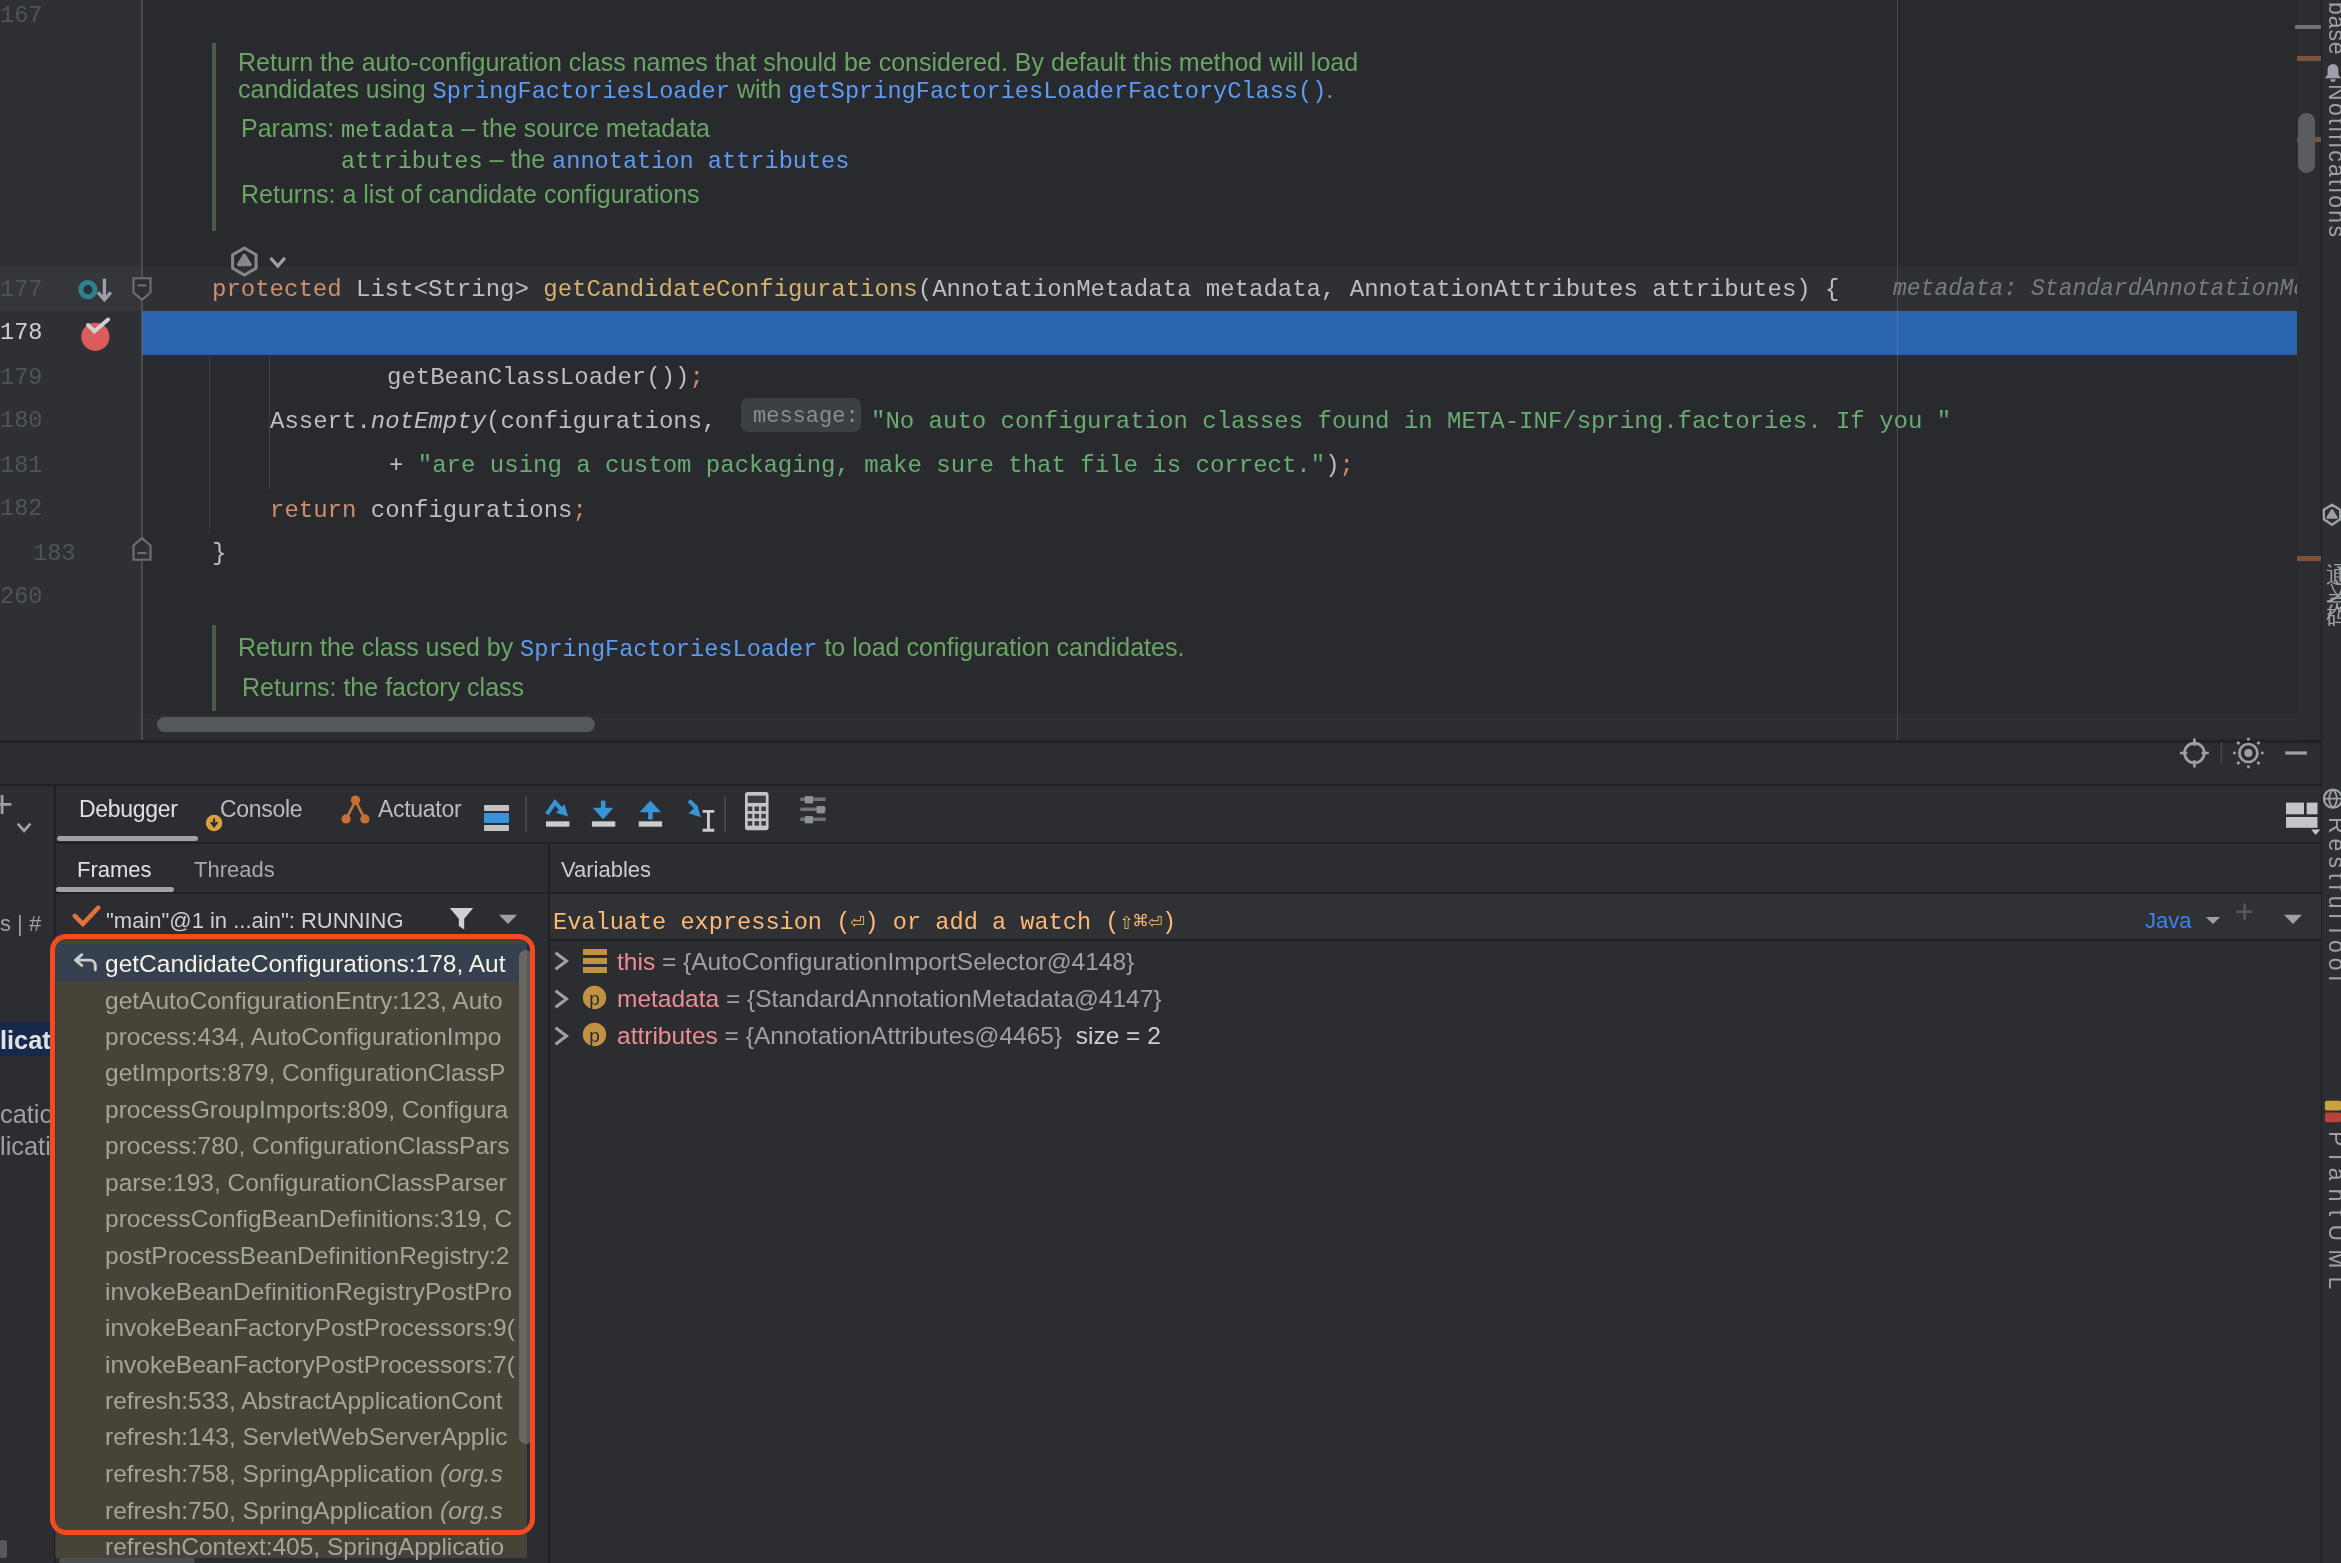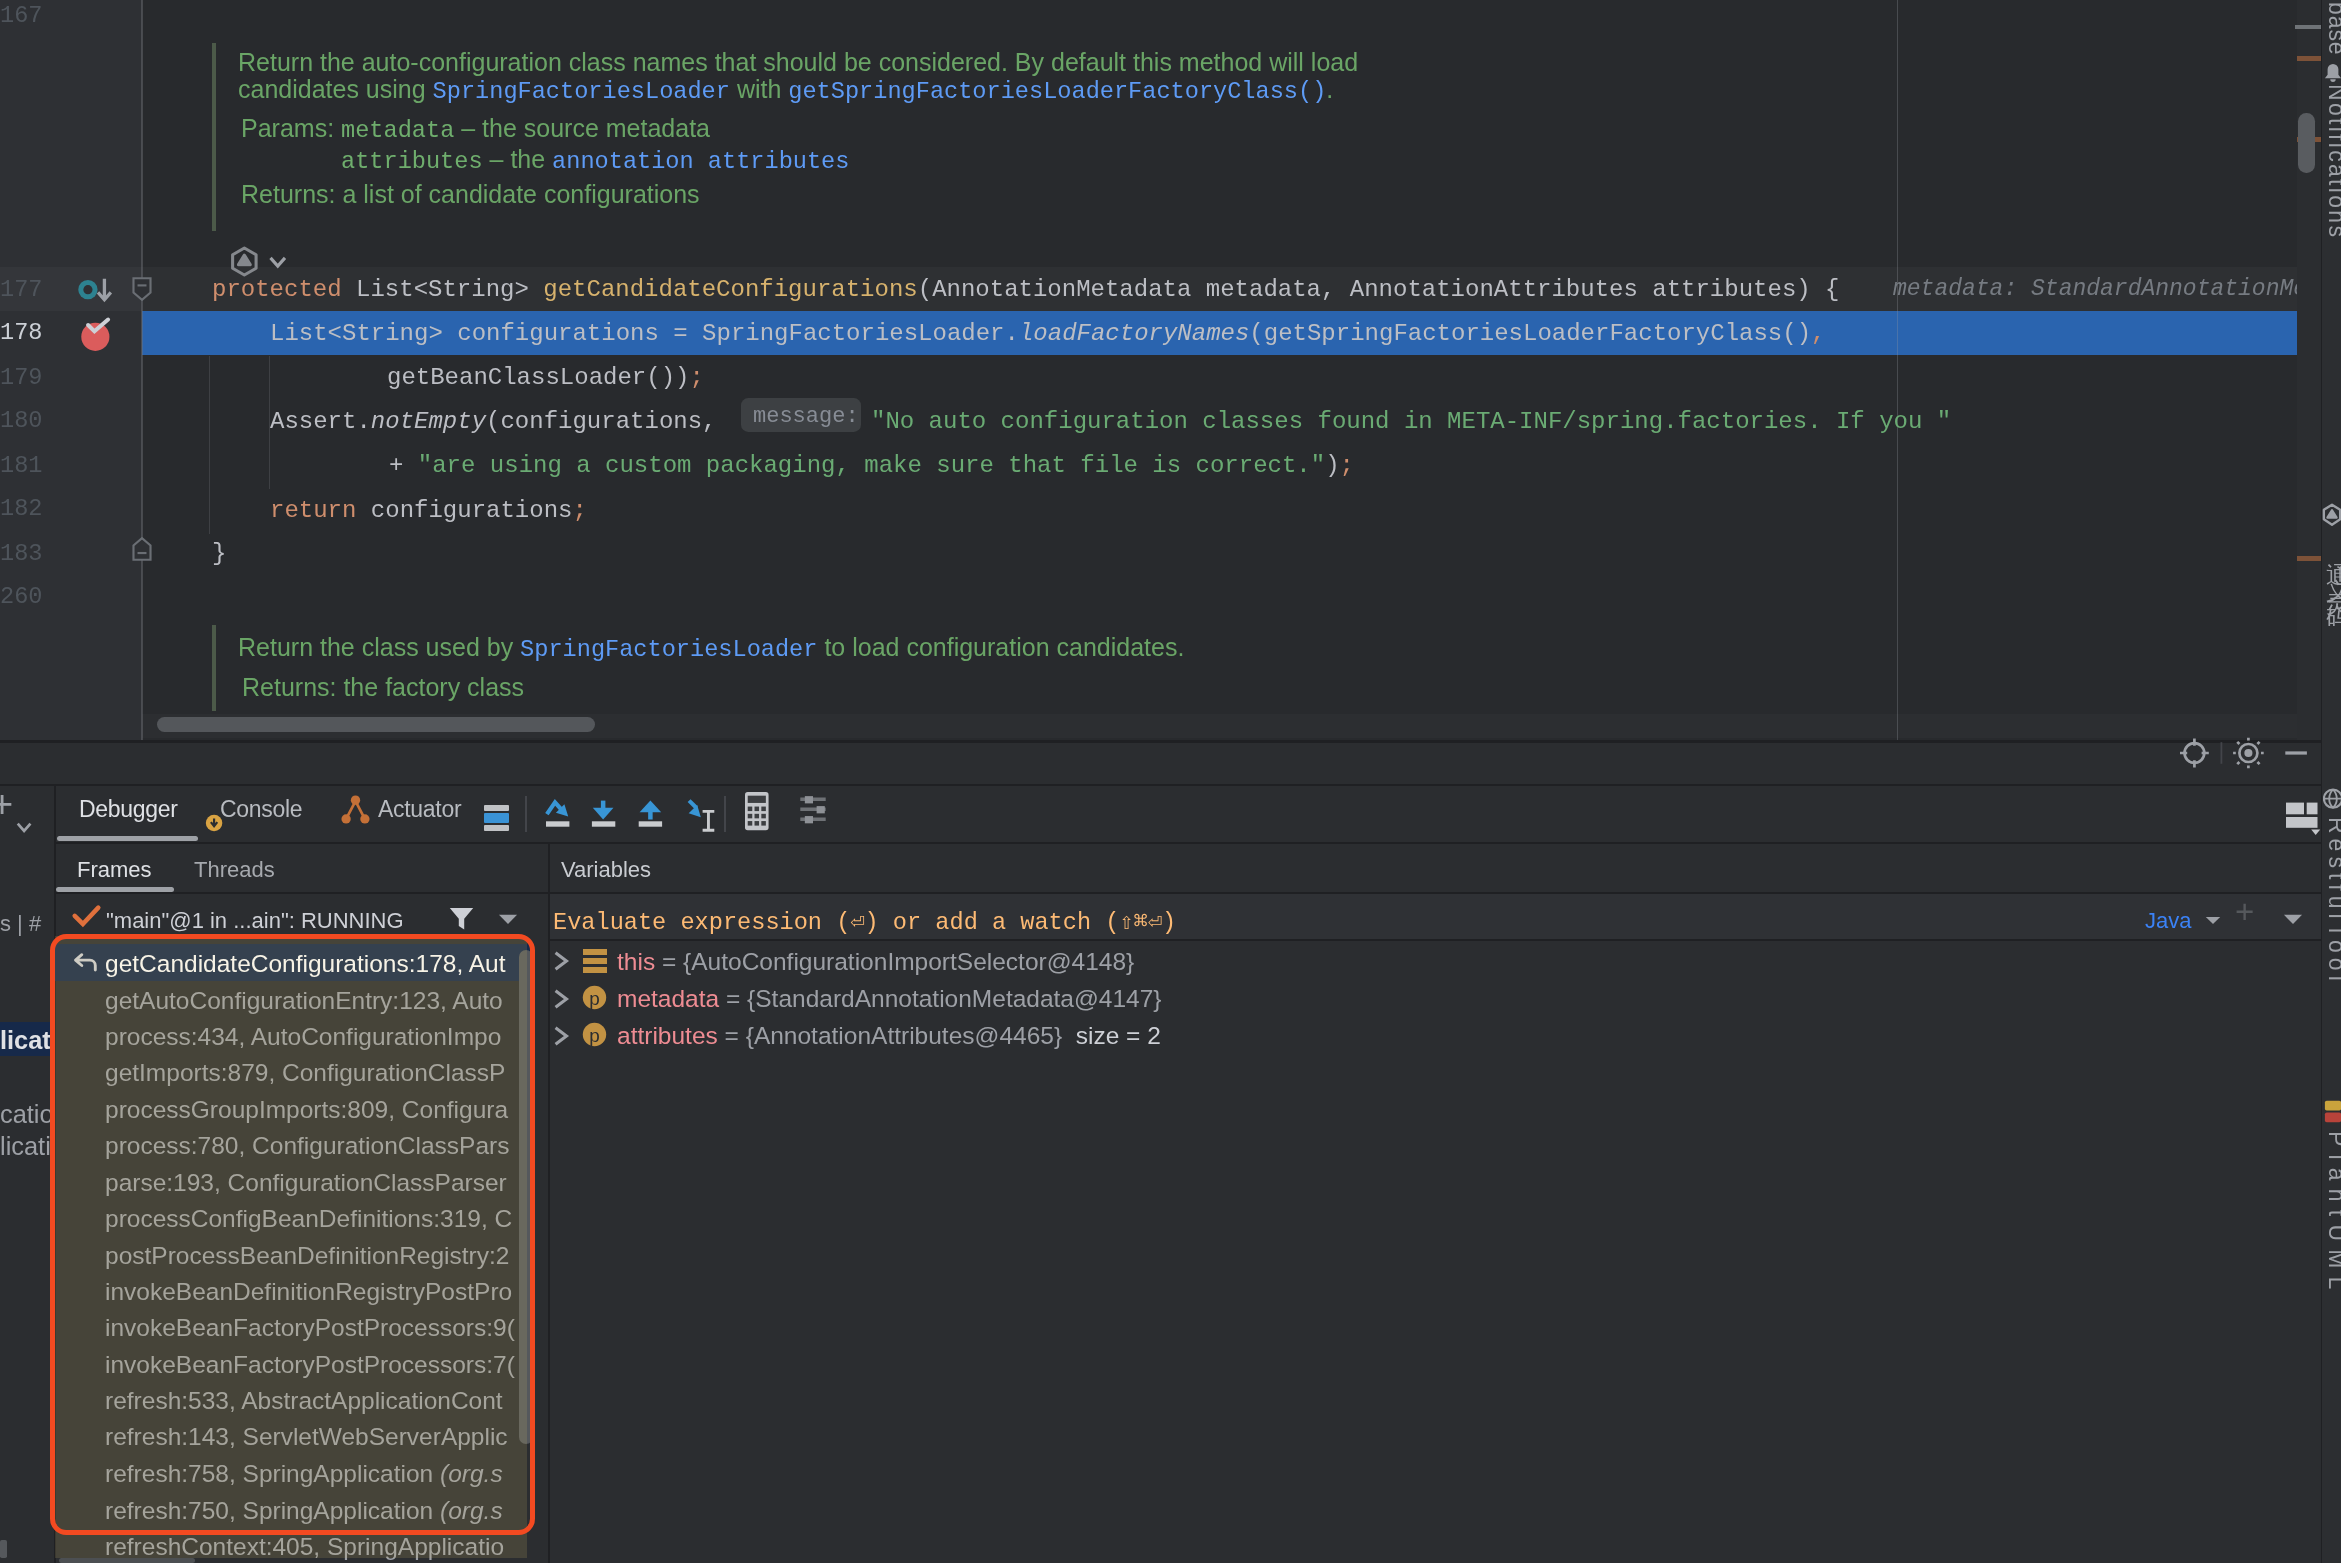--- a/index.html
+++ b/index.html
@@ -21,39 +21,38 @@
 <div class="a" style="left:141px;top:0;width:1.8px;height:743px;background:rgba(110,114,120,0.45);"></div>
 <div class="a" style="left:209px;top:356px;width:0.9px;height:178px;background:#3e4044;"></div>
 <div class="a" style="left:269px;top:356px;width:0.9px;height:133px;background:#3e4044;"></div>
 <div class="a" style="left:1897px;top:0;width:0.9px;height:743px;background:rgba(150,153,158,0.30);"></div>
 <div class="lnum" style="left:0;top:3.6px;">167</div>
 <div class="lnum" style="left:0;top:278px;">177</div>
 <div class="lnum" style="left:0;top:366px;">179</div>
 <div class="lnum" style="left:0;top:409px;">180</div>
 <div class="lnum" style="left:0;top:454px;">181</div>
 <div class="lnum" style="left:0;top:497px;">182</div>
-<div class="lnum" style="left:0;top:542px;">183</div>
+<div class="lnum" style="left:0;top:542px;padding-left:33px;">183</div>
 <div class="lnum" style="left:0;top:585px;">260</div>
 <div class="lnum" style="left:0;top:321px;color:#ccd0d6;">178</div>
 <div class="a" style="left:212px;top:43px;width:3.6px;height:188px;background:#4c5a49;"></div>
 <div class="doc" style="left:238px;top:77px;">candidates using <span class="dc">SpringFactoriesLoader</span> with <span class="dc">getSpringFactoriesLoaderFactoryClass()</span>.</div>
 <div class="doc" style="left:238px;top:50px;">Return the auto-configuration class names that should be considered. By default this method will load</div>
 <div class="doc" style="left:241px;top:116px;">Params: <span class="dg">metadata</span> – the source metadata</div>
 <div class="doc" style="left:341px;top:147px;"><span class="dg">attributes</span> – the <span class="dc">annotation attributes</span></div>
 <div class="doc" style="left:241px;top:182px;">Returns: a list of candidate configurations</div>
 <svg class="a" style="left:229px;top:245px;" width="65" height="33" viewBox="0 0 72 36">
 <g stroke="#85888d" stroke-width="3.4" fill="none" stroke-linejoin="round">
 <path d="M17 3 L30 10.5 L30 25.5 L17 33 L4 25.5 L4 10.5 Z"></path>
 <path d="M17 11 L23.5 21.5 L10.5 21.5 Z" fill="#85888d"></path>
       </g>
 <path d="M46 14 l8 9 l8 -9" stroke="#9da0a6" stroke-width="3.5" fill="none"></path>
     </svg>
 <div class="code" style="left:212px;top:276px;"><span class="kw">protected</span> List&lt;String&gt; <span class="mth">getCandidateConfigurations</span>(AnnotationMetadata metadata, AnnotationAttributes attributes) {</div>
 <div class="code" style="left:1893px;top:276px;color:#767b82;font-style:italic;font-size:23px;width:404px;overflow:hidden;">metadata: StandardAnnotationMe</div>
-<div class="code" style="left:270px;top:320px;">List&lt;String&gt; configurations = SpringFactoriesLoader.<span class="ital">loadFactoryNames</span>(getSpringFactoriesLoaderFactoryClass()<span class="orange">,</span></div>
 <div class="code" style="left:387px;top:364px;">getBeanClassLoader())<span class="orange">;</span></div>
 <div class="code" style="left:270px;top:408px;">Assert.<span class="ital">notEmpty</span>(configurations,</div>
 <div class="a" style="left:741px;top:398px;width:120px;height:34px;background:#3d4043;border-radius:7.3px;"></div>
 <div class="code" style="left:753px;top:405px;color:#878c95;font-size:22px;line-height:23px;">message:</div>
 <div class="code" style="left:871px;top:408px;"><span class="str">"No auto configuration classes found in META-INF/spring.factories. If you "</span></div>
 <div class="code" style="left:389px;top:452px;">+ <span class="str">"are using a custom packaging, make sure that file is correct."</span>)<span class="orange">;</span></div>
 <div class="code" style="left:270px;top:497px;"><span class="kw">return</span> configurations<span class="orange">;</span></div>
 <div class="code" style="left:212px;top:540px;">}</div>
 <div class="a" style="left:212px;top:625px;width:3.6px;height:86px;background:#4c5a49;"></div>
 <div class="doc" style="left:238px;top:635px;">Return the class used by <span class="dc">SpringFactoriesLoader</span> to load configuration candidates.</div>

